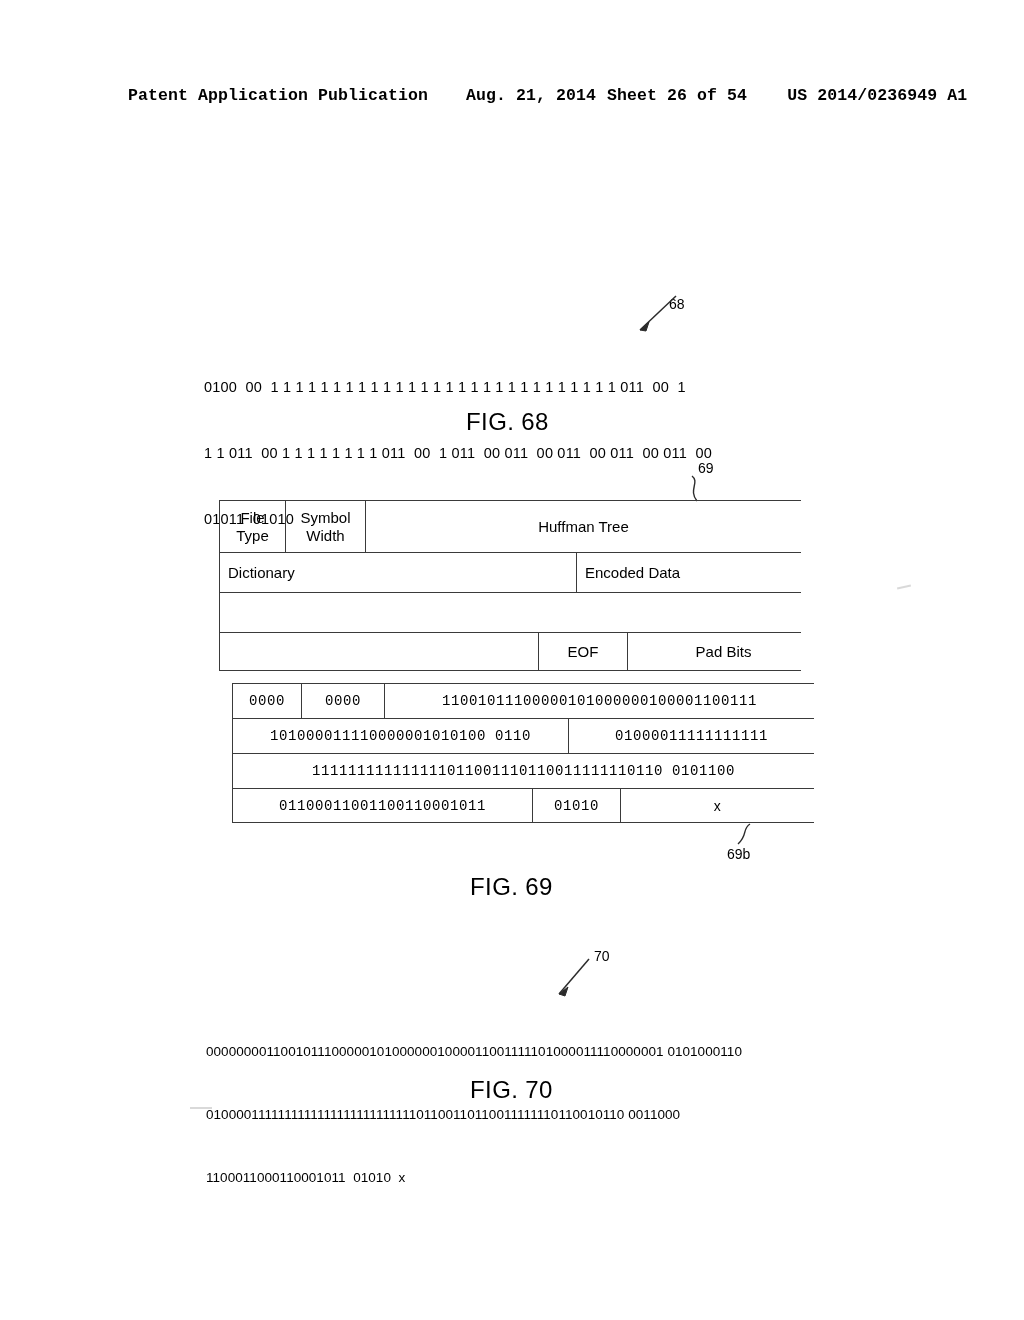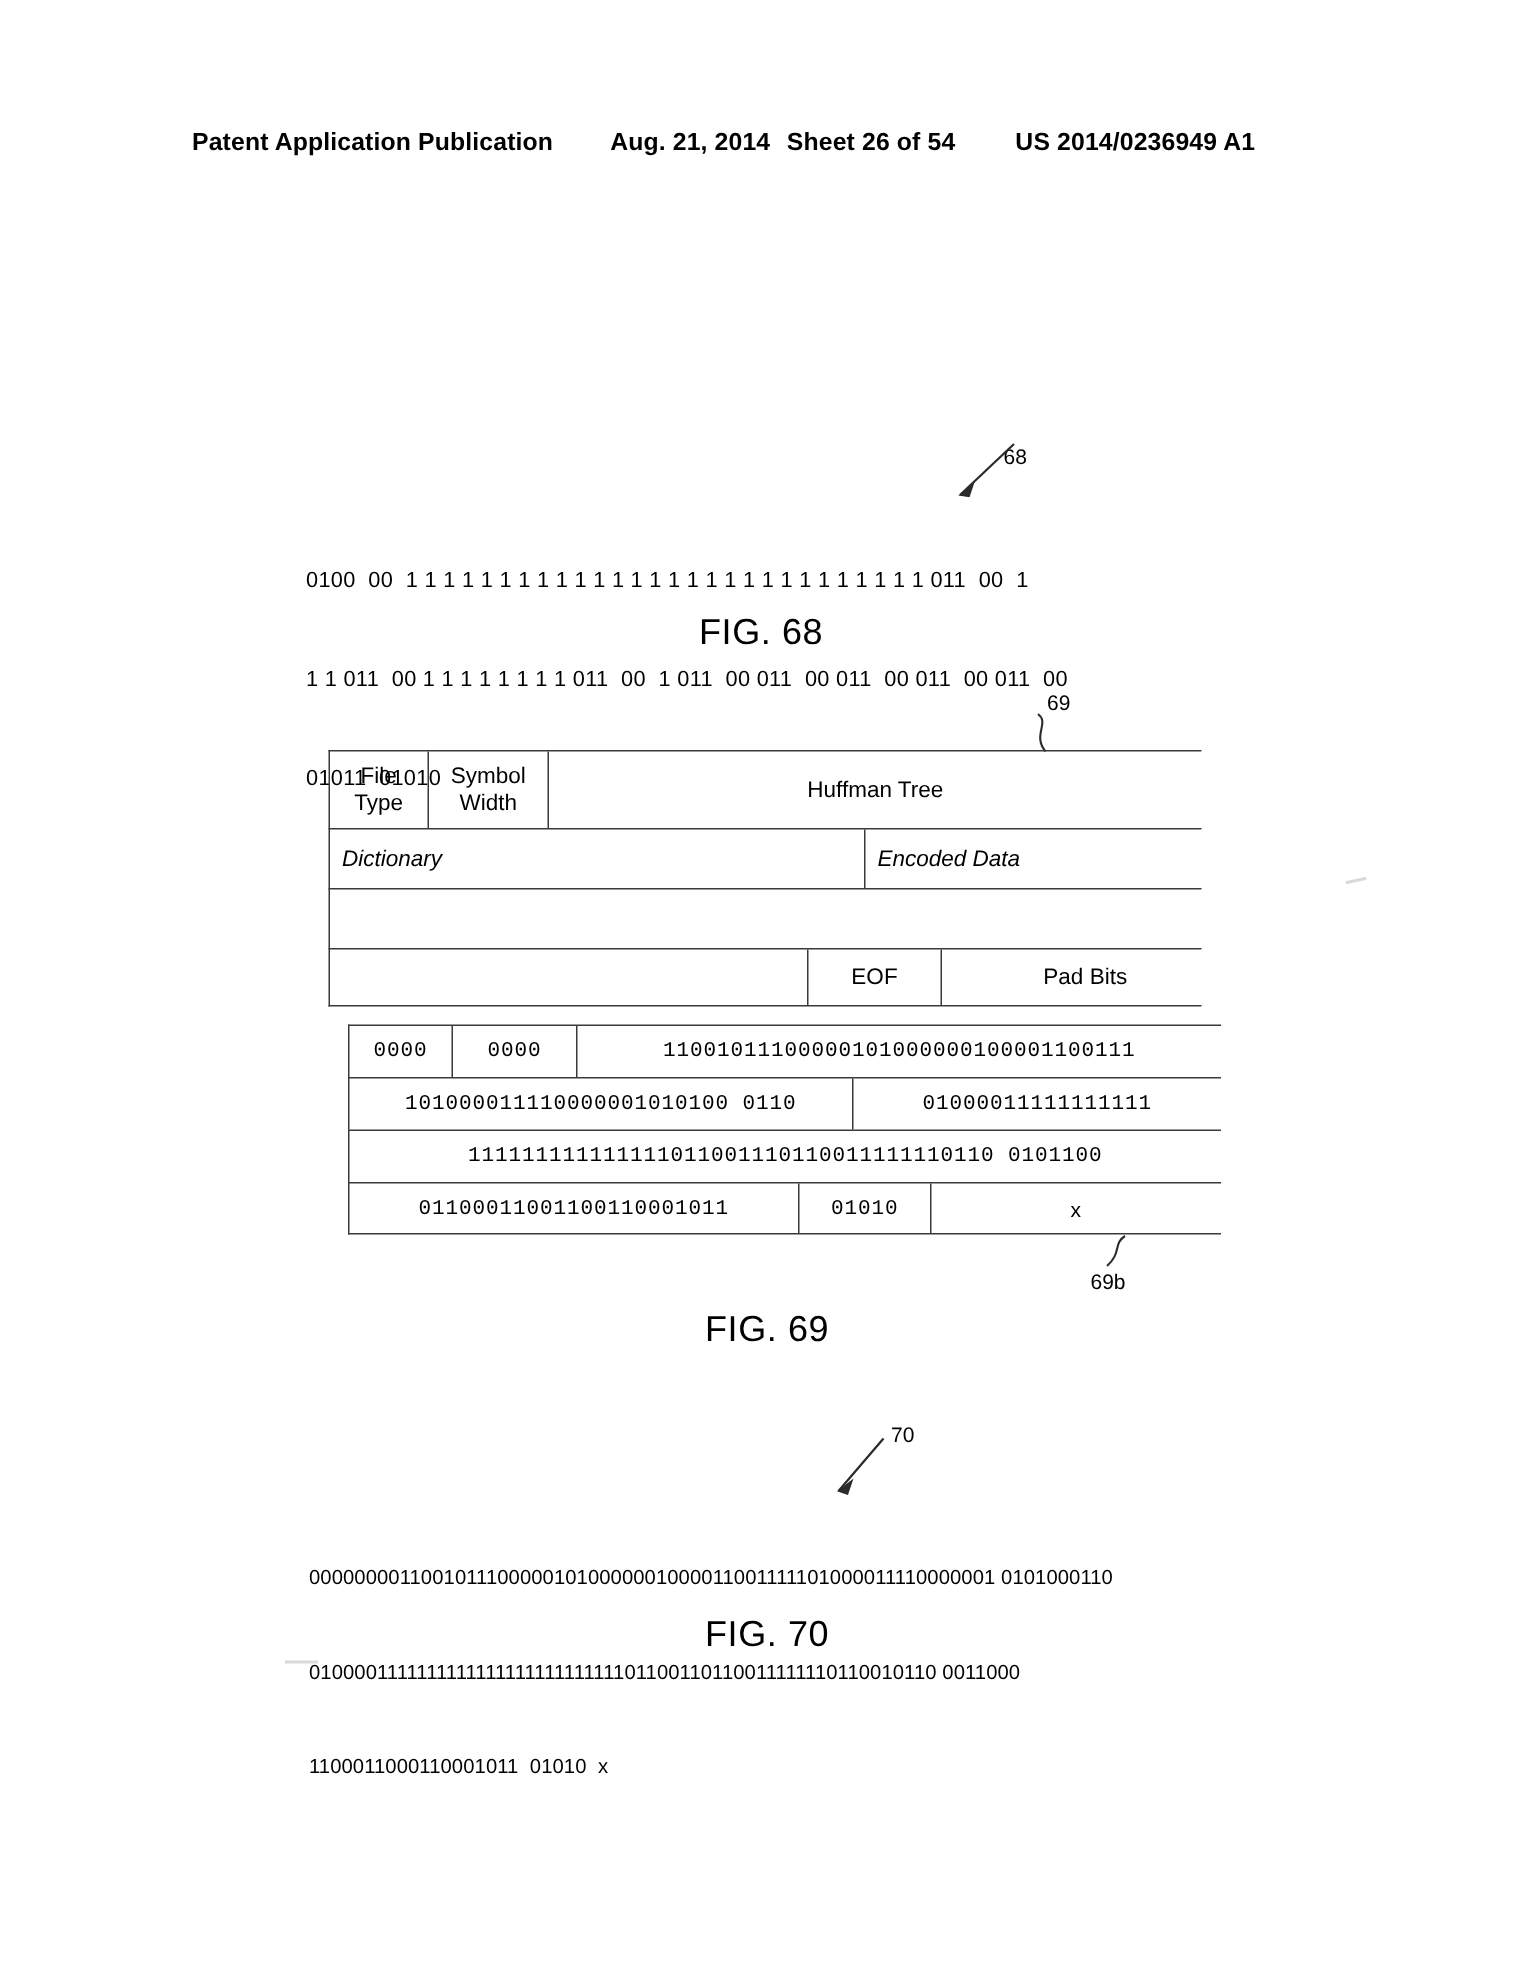--- a/index.html
+++ b/index.html
@@ -15,21 +15,21 @@
   }
 
   
   .page-header {
     position: absolute;
     top: 86px;
     left: 128px;
     width: 780px;
     display: flex;
     align-items: baseline;
-    font-family: Liberation Sans, sans-serif;
+    font-family: Liberation Mono, monospace;
     font-weight: bold;
     font-size: 16.5px;
     letter-spacing: 0.1px;
     white-space: nowrap;
   }
   .page-header .hdr-pub { }
   .page-header .hdr-date { margin-left: 38px; }
   .page-header .hdr-sheet { margin-left: 11px; }
   .page-header .hdr-patno { margin-left: 40px; }
 
@@ -88,21 +88,21 @@
     align-items: center;
     justify-content: center;
     font-size: 15px;
     line-height: 18px;
     padding: 4px 8px;
     text-align: center;
   }
   .sd-cell.left { justify-content: flex-start; }
   .sd-cell.noborder { border-right: none; }
   .sd-row-1 { height: 52px; }
-  .sd-row-2 { height: 40px; font-style: italic; }
+  .sd-row-2 { height: 40px; }
   .sd-row-3 { height: 40px; }
   .sd-row-4 { height: 39px; }
   .c-filetype { width: 66px; }
   .c-symwidth { width: 80px; }
   .c-hufftree { flex: 1 1 auto; }
   .c-dictionary { width: 357px; }
   .c-encoded { flex: 1 1 auto; border-right: none; }
   .c-eof { width: 90px; border-left: 1.4px solid #3a3a3a; }
   .c-padbits { flex: 1 1 auto; border-right: none; }
   .sd-row-3 .spacer { flex: 1 1 auto; }

